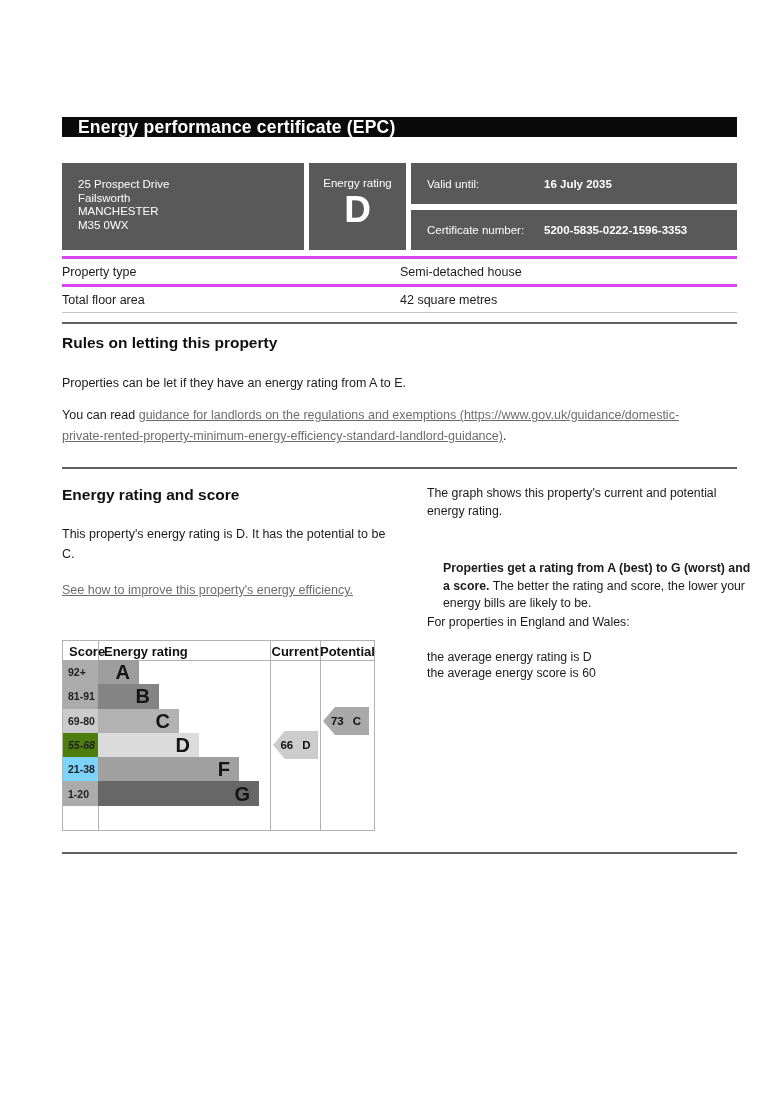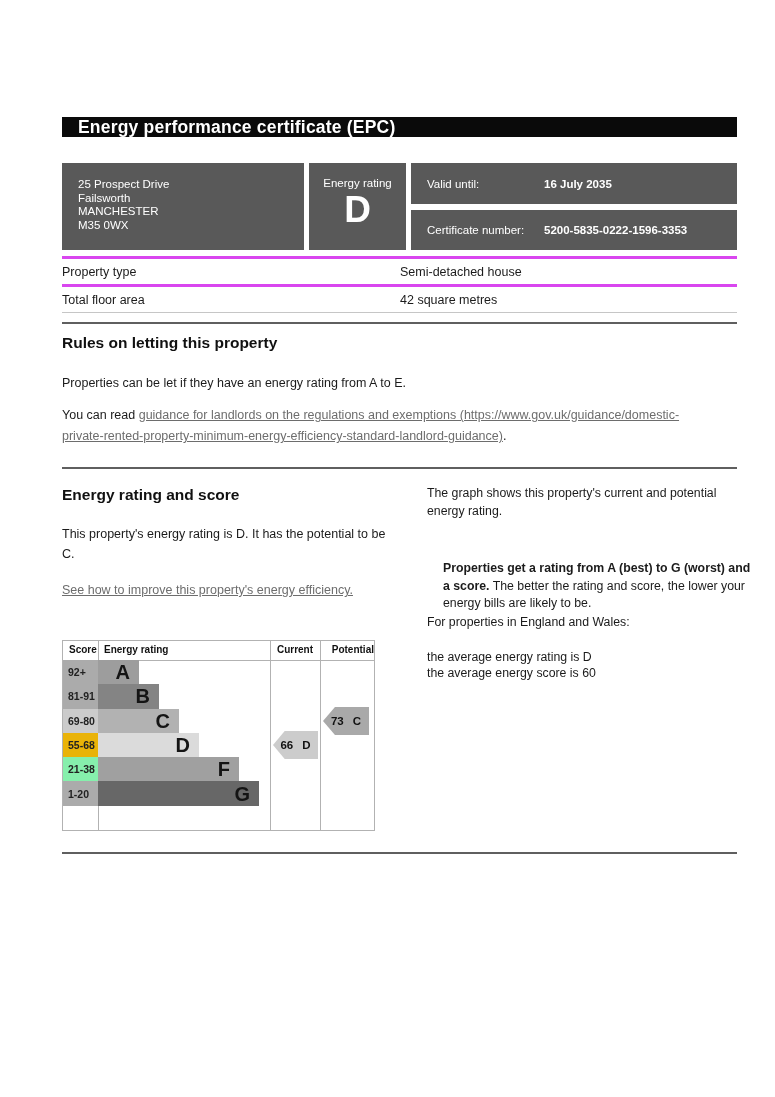--- a/index.html
+++ b/index.html
@@ -45,21 +45,21 @@
 
   .right-col{left:427px;width:311px;font-size:12.3px;line-height:17.5px;}
   .r-p1{top:485px;}
   .r-p2{top:544px;}
   .r-p3{top:614px;}
   .r-p4{top:650px;line-height:15.5px;}
 
   
   .chart{left:62px;top:640px;width:311px;height:189px;border:1px solid #b2b2b2;background:#fff;}
   .chart .hdr{position:absolute;left:0;top:0;width:100%;height:19px;border-bottom:1px solid #b2b2b2;
-              font-size:10px;font-weight:bold;color:#111;}
+              font-size:13px;font-weight:bold;color:#111;}
   .chart .hdr .h-score{position:absolute;left:6px;top:3px;}
   .chart .hdr .h-rating{position:absolute;left:41px;top:3px;}
   .chart .hdr .h-current{position:absolute;left:207px;width:50px;top:3px;text-align:center;}
   .chart .hdr .h-potential{position:absolute;left:257px;width:54px;top:3px;text-align:right;}
   .vline{position:absolute;top:0;bottom:0;width:1px;background:#b2b2b2;}
   .bands{position:absolute;left:0;top:19px;width:100%;}
   .band-row{display:flex;height:24.3px;}
   .score-cell{width:35px;display:flex;align-items:center;box-sizing:border-box;padding-left:5px;
               font-size:10.5px;font-weight:bold;color:#222;}
   .rating-bar{display:flex;align-items:center;justify-content:flex-end;box-sizing:border-box;
@@ -156,25 +156,25 @@
       </div>
       <div class="band-row">
         <span class="score-cell" style="background: rgb(171, 171, 171);">81-91</span>
         <span class="rating-bar" style="width: 61px; background: rgb(132, 132, 132);">B</span>
       </div>
       <div class="band-row">
         <span class="score-cell" style="background: rgb(203, 203, 203);">69-80</span>
         <span class="rating-bar" style="width: 81px; background: rgb(178, 178, 178);">C</span>
       </div>
       <div class="band-row">
-        <span class="score-cell" style="background: #eab308;">55-68</span>
+        <span class="score-cell" style="background: #4d7c0f; font-style: italic;">55-68</span>
         <span class="rating-bar" style="width: 101px; background: rgb(219, 219, 219);">D</span>
       </div>
       <div class="band-row">
-        <span class="score-cell" style="background: #86efac;">21-38</span>
+        <span class="score-cell" style="background: #7dd3fc;">21-38</span>
         <span class="rating-bar" style="width: 141px; background: rgb(160, 160, 160);">F</span>
       </div>
       <div class="band-row">
         <span class="score-cell" style="background: rgb(171, 171, 171);">1-20</span>
         <span class="rating-bar" style="width: 161px; background: rgb(103, 103, 103);">G</span>
       </div>
     </div>
     <div class="marker cur-marker" style="background: rgb(204, 204, 204);">
       <span>66</span>
         <span class="gap"></span>

